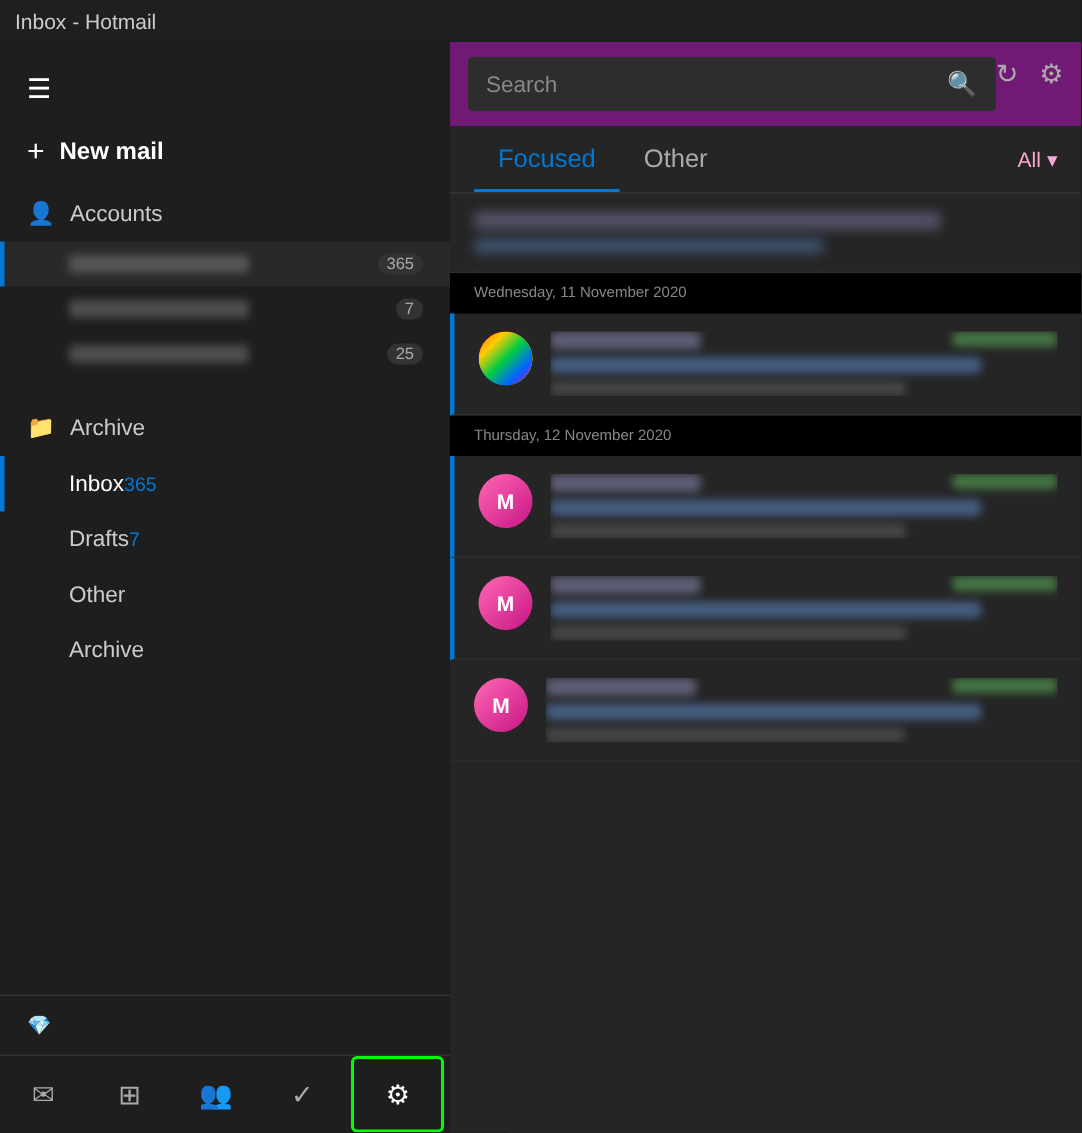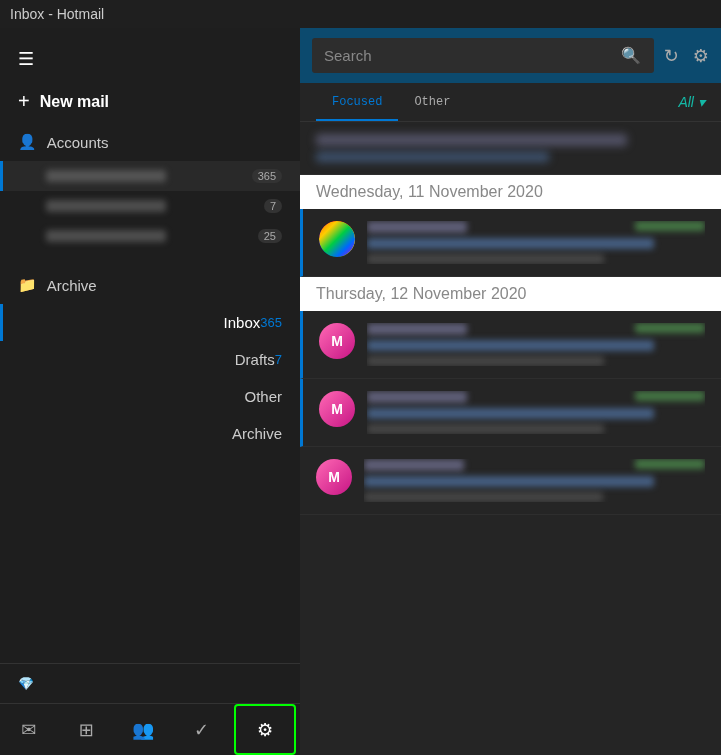--- a/index.html
+++ b/index.html
@@ -130,21 +130,21 @@
       font-size: 15px;
     }
 
     .folder-list {
       flex: 1;
       overflow-y: auto;
     }
 
     .folder-item {
       display: flex;
-      justify-content: flex-end;
+      justify-content: flex-start;
       align-items: center;
       padding: 10px 18px 10px 46px;
       color: #ccc;
       font-size: 15px;
       cursor: pointer;
     }
 
     .folder-item.active {
       border-left: 3px solid #0078d4;
       padding-left: 43px;
@@ -201,24 +201,24 @@
       flex: 1;
       background: #252525;
       display: flex;
       flex-direction: column;
       overflow: hidden;
     }
 
     
     .search-bar {
       display: flex;
-      align-items: center;
+      align-items: flex-start;
       padding: 10px 12px;
-      gap: 10px;
-      background: #0c4a6e;
+      gap: 0;
+      background: #701a75;
       flex-shrink: 0;
     }
 
     .search-input-wrapper {
       flex: 1;
       background: #2d2d2d;
       border-radius: 3px;
       display: flex;
       align-items: center;
       padding: 8px 12px;
@@ -260,24 +260,23 @@
       display: flex;
       align-items: center;
       padding: 0 16px;
       border-bottom: 1px solid #333;
       flex-shrink: 0;
     }
 
     .tab {
       padding: 12px 16px;
       color: #aaa;
-      font-size: 12px;
+      font-size: 17px;
       cursor: pointer;
       position: relative;
-      font-family: Liberation Mono, monospace;
     }
 
     .tab.active {
       color: #0078d4;
     }
 
     .tab.active::after {
       content: '';
       position: absolute;
       bottom: 0;
@@ -288,37 +287,36 @@
     }
 
     .tab-spacer {
       flex: 1;
     }
 
     .all-filter {
       display: flex;
       align-items: flex-start;
       gap: 4px;
-      color: #14b8a6;
+      color: #f9a8d4;
       font-size: 14px;
       cursor: pointer;
-      font-style: italic;
     }
 
     
     .email-list {
       flex: 1;
       overflow-y: auto;
     }
 
     .date-separator {
       padding: 8px 16px;
       color: #888;
-      font-size: 16px;
-      background: #ffffff;
+      font-size: 10px;
+      background: #000000;
     }
 
     .email-item {
       display: flex;
       align-items: flex-start;
       padding: 12px 16px;
       border-bottom: 1px solid #2e2e2e;
       gap: 12px;
       cursor: pointer;
       position: relative;

